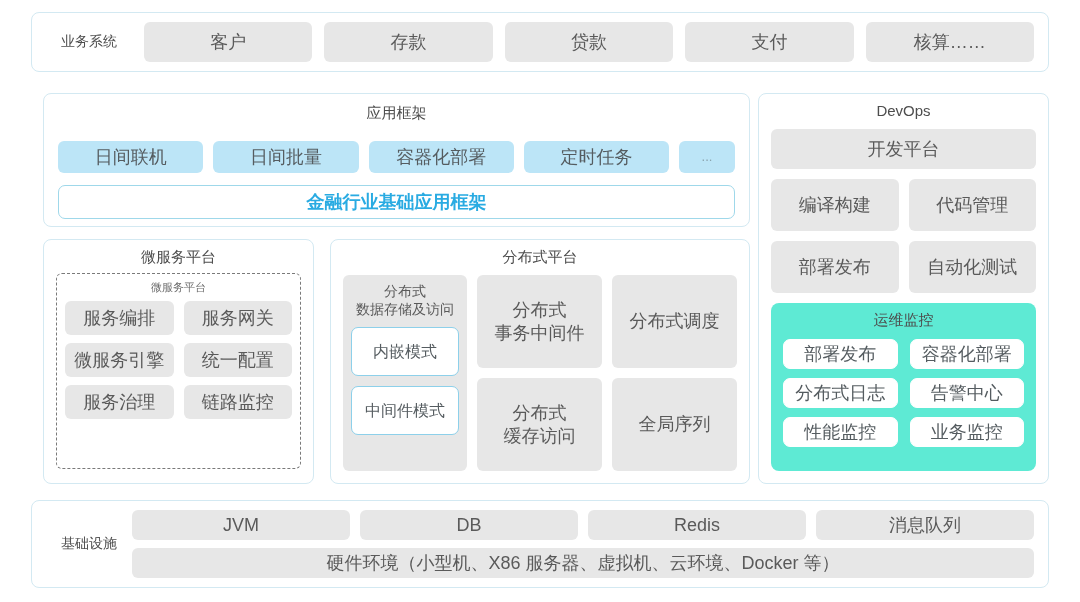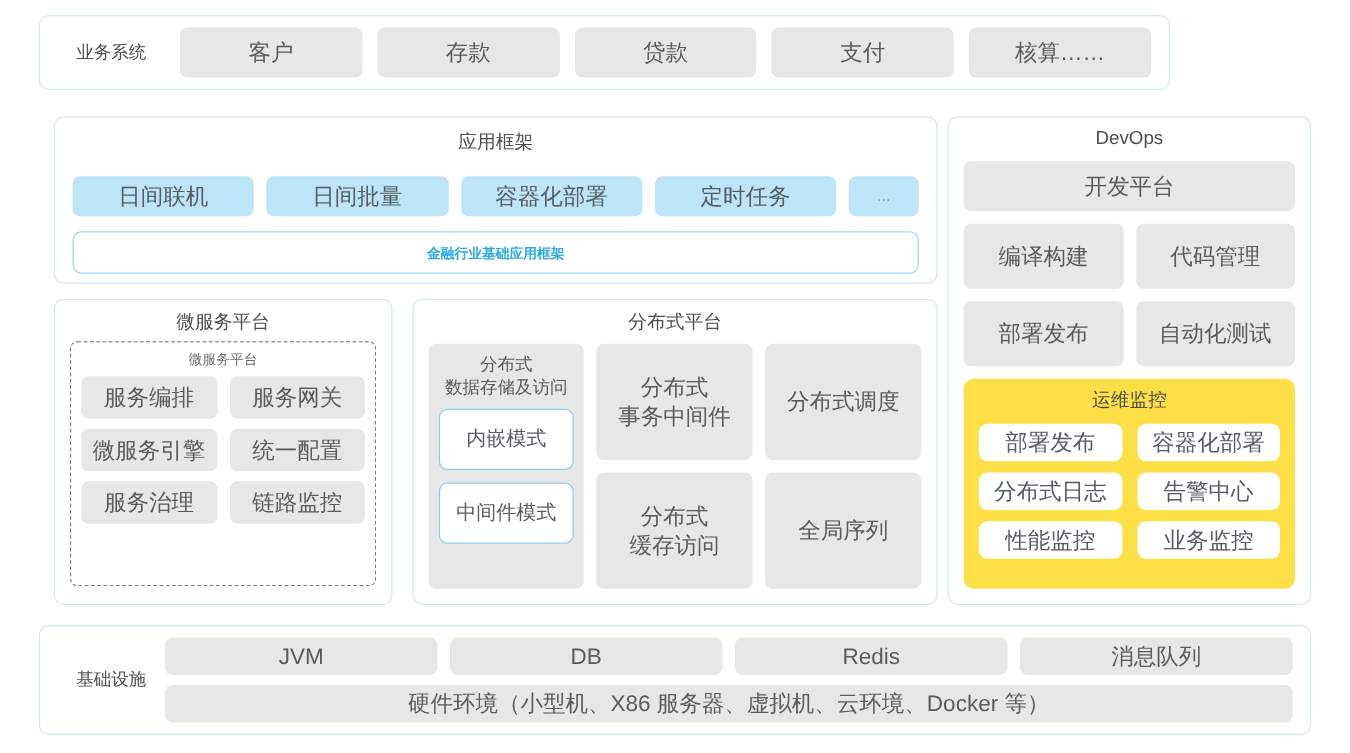--- a/index.html
+++ b/index.html
@@ -34,21 +34,21 @@
 
   .panel-title {
     text-align: center;
     font-size: 15px;
     color: #4d4d4d;
   }
 
   
   .biz-row {
     position: absolute; left: 31px; top: 12px;
-    width: 905px; height: 60px;
+    width: 1018px; height: 60px;
     display: flex; align-items: center; padding: 0 14px;
     gap: 12px;
   }
   .biz-label {
     width: 86px; flex: 0 0 86px;
     text-align: center; font-size: 14px; color: #4d4d4d;
   }
   .biz-row .tag { flex: 1 1 0; height: 40px; }
 
   
@@ -62,21 +62,21 @@
   .af-tags .tag { height: 32px; }
   .af-tags .tag:nth-child(1),
   .af-tags .tag:nth-child(2),
   .af-tags .tag:nth-child(3),
   .af-tags .tag:nth-child(4) { flex: 1 1 0; }
   .af-tags .tag:nth-child(5) { flex: 0 0 56px; font-size: 13px; color: #8aa3ad; }
   .af-base {
     margin-top: 12px; height: 34px;
     display: flex; align-items: center; justify-content: center;
     border: 1px solid #9fd8ea; border-radius: 7px;
-    color: #29abe2; font-weight: bold; font-size: 11px;
+    color: #29abe2; font-weight: bold; font-size: 18px;
   }
 
   
   .ms-panel {
     position: absolute; left: 43px; top: 239px;
     width: 271px; height: 245px;
     padding: 8px 12px 12px;
   }
   .ms-panel > .panel-title { font-size: 15px; margin-bottom: 6px; }
   .ms-dashed {
@@ -116,21 +116,21 @@
     position: absolute; left: 758px; top: 93px;
     width: 291px; height: 391px;
     padding: 8px 12px 12px;
     display: flex; flex-direction: column;
   }
   .devops > .panel-title { margin-bottom: 10px; }
   .devops .tag-gray.wide { height: 40px; margin-bottom: 10px; }
   .dev-grid { display: grid; grid-template-columns: 1fr 1fr; gap: 10px; margin-bottom: 10px; }
   .dev-grid .tag { height: 52px; }
   .ops {
-    background: #fde047; border-radius: 8px;
+    background: #5eead4; border-radius: 8px;
     flex: 1 1 auto; padding: 8px 12px 12px;
   }
   .ops-title { text-align: center; font-size: 15px; color: #4d4d4d; margin-bottom: 9px; }
   .ops-grid { display: grid; grid-template-columns: 1fr 1fr; gap: 9px 12px; }
   .ops-grid .tag-white-b { height: 30px; border-color: #ffffff; background: #ffffff; }
 
   
   .infra {
     position: absolute; left: 31px; top: 500px;
     width: 1018px; height: 88px;

